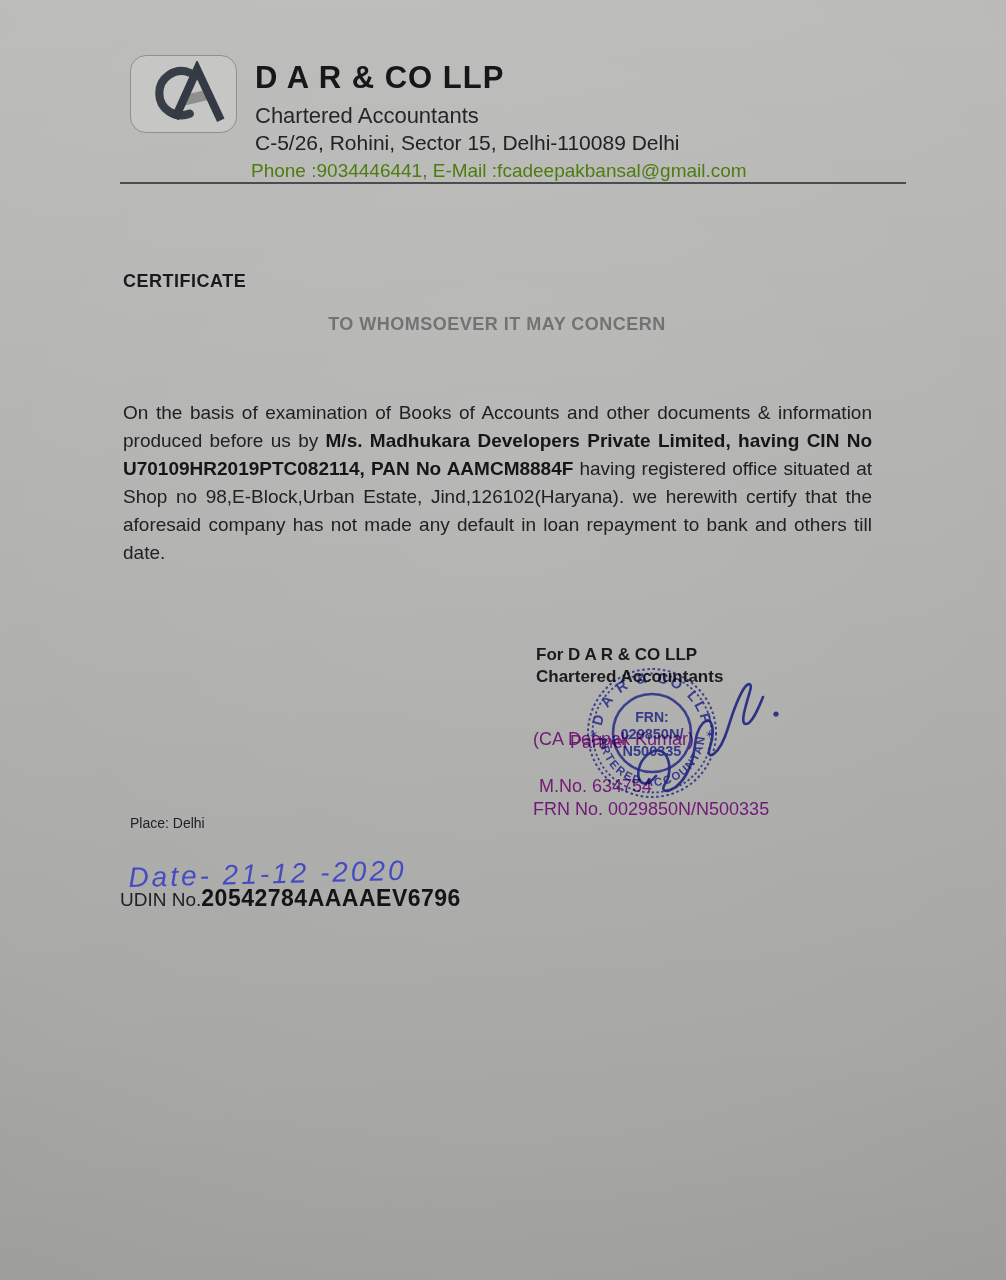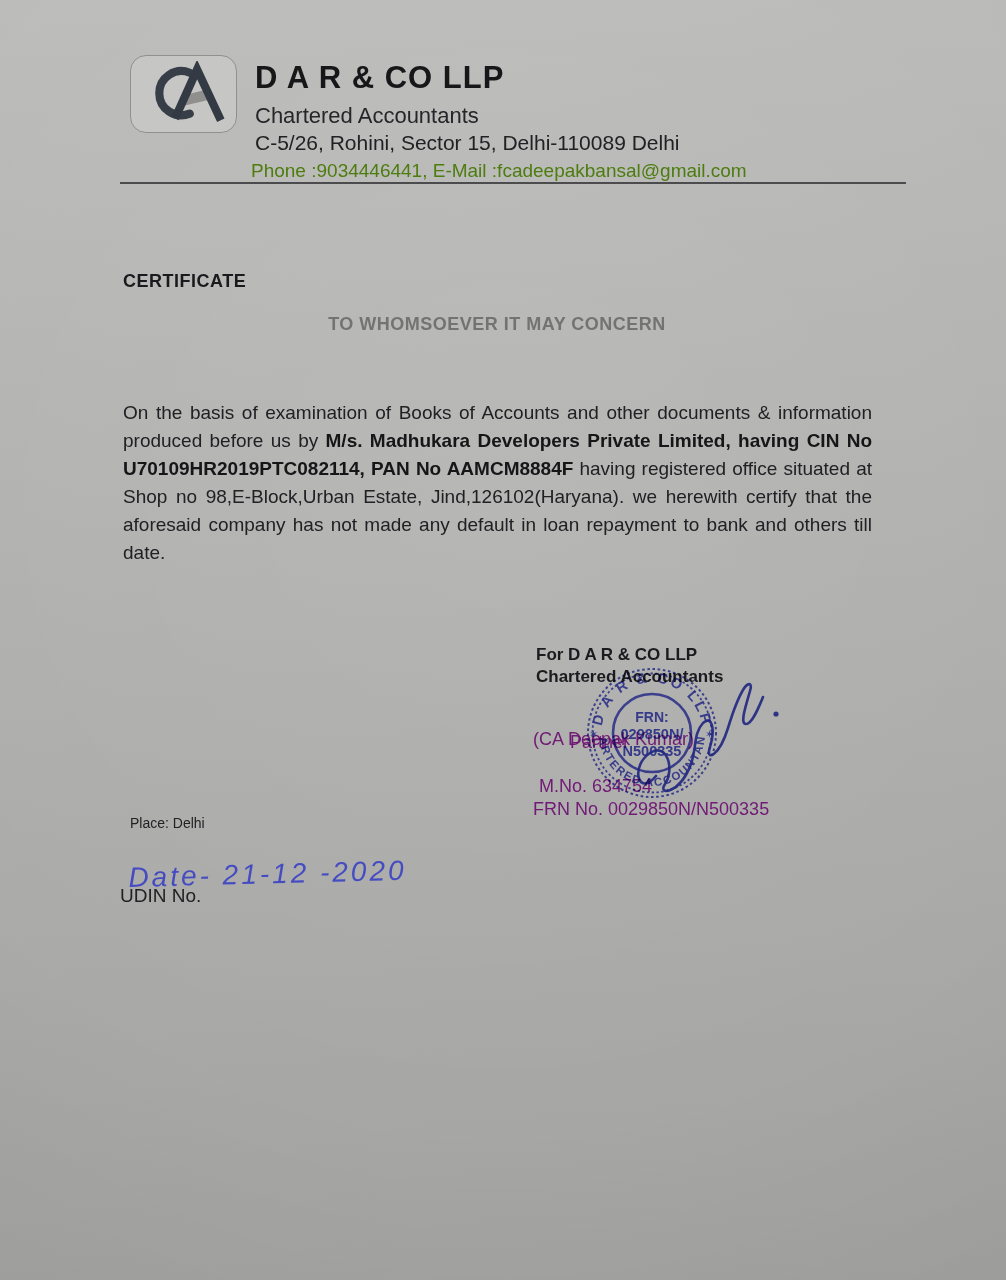--- a/index.html
+++ b/index.html
@@ -118,14 +118,15 @@
   </g>
   <g stroke="#323bbd" stroke-width="2.6" fill="none" stroke-linecap="round" opacity="0.92">
     <path d="M 88 124 C 70 146, 62 114, 82 101 C 99 90, 107 117, 97 132 C 89 144, 112 142, 123 112 C 129 95, 125 82, 135 71 C 145 62, 147 80, 142 95 C 137 110, 151 105, 160 76 C 164 63, 169 48, 175 38 C 179 31, 185 29, 182 39 C 177 56, 172 72, 178 72 C 184 72, 190 57, 195 45"></path>
     <circle cx="208" cy="62" r="2.6" fill="#323bbd" stroke="none"></circle>
   </g>
 </svg>
 
 <div class="abs place-line">Place: Delhi</div>
 <div class="abs udin-line">
   <span class="udin-label">UDIN No.</span>
+  <span class="udin-value">20542784AAAAEV6796</span>
 </div>
 <div class="abs hand-date">Date-  21-12 -2020</div>
 
 </body></html>

